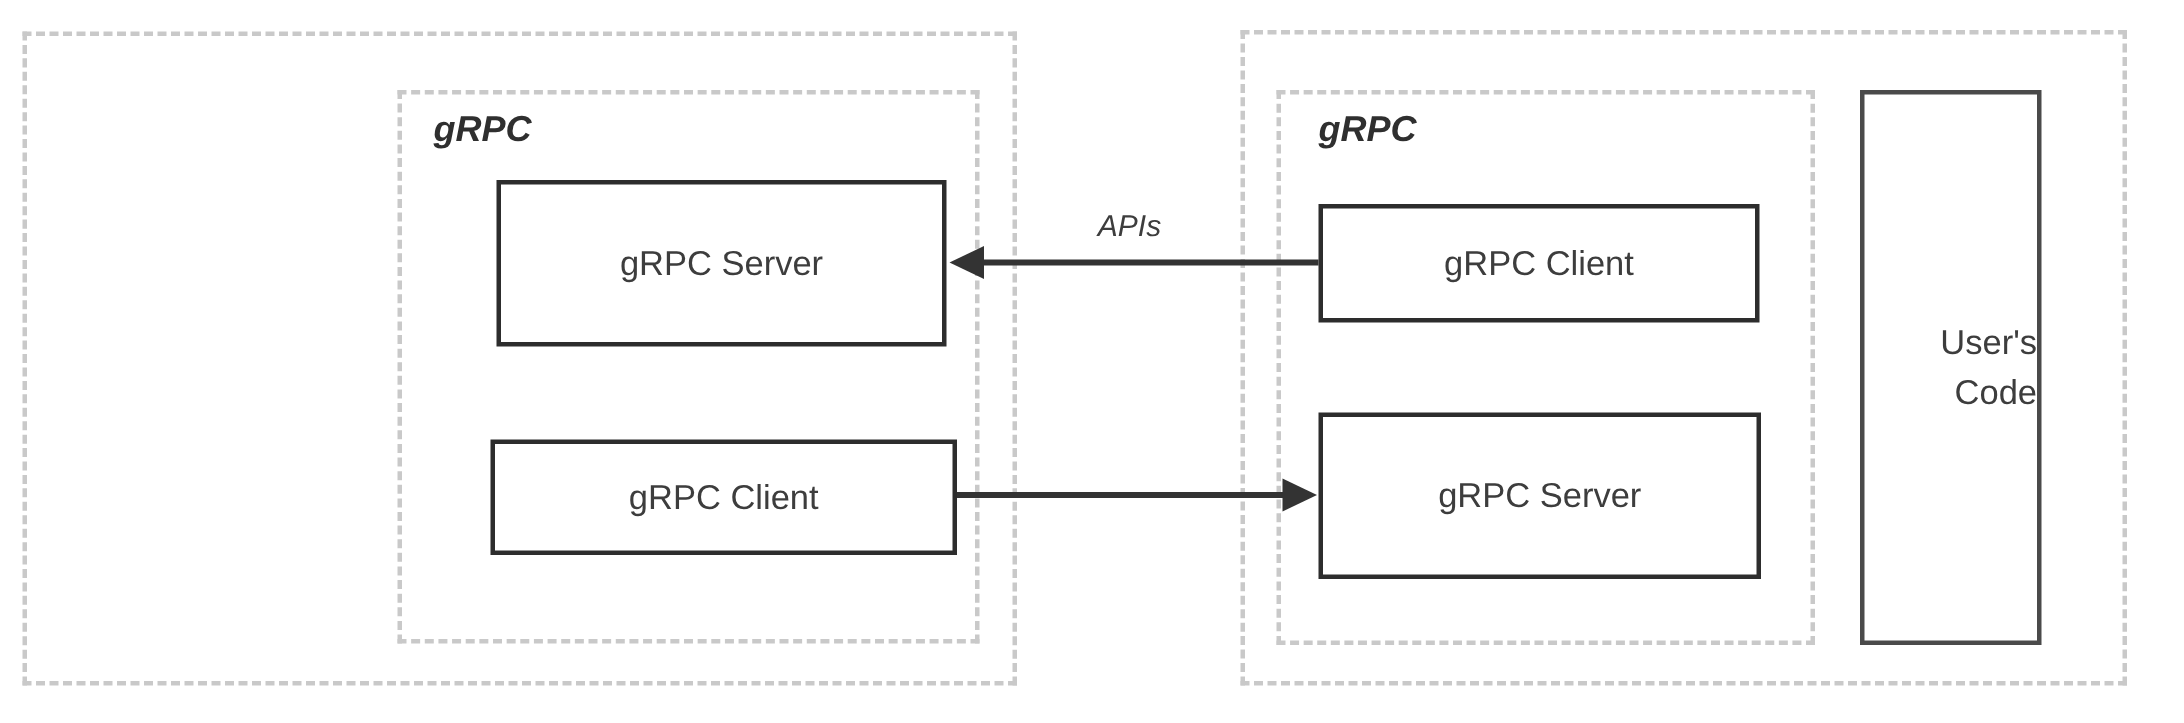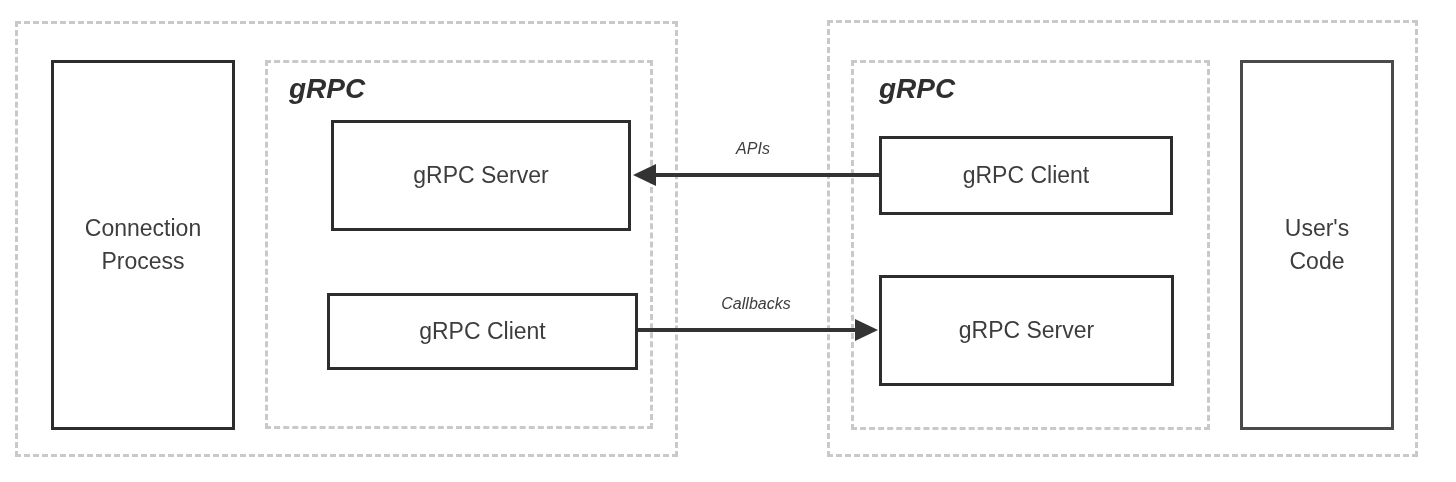--- a/index.html
+++ b/index.html
@@ -29,58 +29,54 @@
     align-items: center;
     justify-content: center;
     text-align: center;
     font-size: 23px;
     line-height: 33px;
     color: #3d3d3d;
   }
   .solid-box.gray-border { border-color: #4a4a4a; }
   .grpc-label {
     position: absolute;
-    font-size: 28px;
+    font-size: 24px;
     font-style: italic;
     font-weight: bold;
     color: #2f2f2f;
   }
   .arrow-line {
     position: absolute;
     height: 4px;
     background: #333333;
   }
   .arrow-head {
     position: absolute;
     width: 0;
     height: 0;
     border-top: 11px solid transparent;
     border-bottom: 11px solid transparent;
   }
   .arrow-head.point-left  { border-right: 23px solid #333333; }
   .arrow-head.point-right { border-left: 23px solid #333333; }
   .arrow-label {
     position: absolute;
-    font-size: 16px;
+    font-size: 20px;
     font-style: italic;
     color: #3d3d3d;
     text-align: center;
   }
 </style>
 </head>
 <body>
 
 <div class="canvas">
 
   <div class="dashed-box" style="left:15px; top:21px; width:663px; height:436px;"></div>
 
-  <div class="solid-box" style="left:51px; top:60px; width:184px; height:370px;">
-    <span>Connection</span>
-    <span>Process</span>
-  </div>
 
   <div class="dashed-box" style="left:265px; top:60px; width:388px; height:369px;"></div>
   <div class="grpc-label" style="left:289px; top:73px;">gRPC</div>
 
   <div class="solid-box" style="left:331px; top:120px; width:300px; height:111px;">
     <span>gRPC Server</span>
   </div>
 
   <div class="solid-box" style="left:327px; top:293px; width:311px; height:77px;">
     <span>gRPC Client</span>
@@ -92,26 +88,25 @@
   <div class="grpc-label" style="left:879px; top:73px;">gRPC</div>
 
   <div class="solid-box" style="left:879px; top:136px; width:294px; height:79px;">
     <span>gRPC Client</span>
   </div>
 
   <div class="solid-box" style="left:879px; top:275px; width:295px; height:111px;">
     <span>gRPC Server</span>
   </div>
 
-  <div class="solid-box gray-border" style="left:1240px; top:60px; width:154px; height:370px;">
+  <div class="solid-box gray-border" style="left:1240px; top:60px; width:121px; height:370px;align-items:flex-end;">
     <span>User's</span>
     <span>Code</span>
   </div>
 
   <div class="arrow-line" style="left:652px; top:173px; width:227px;"></div>
   <div class="arrow-head point-left" style="left:633px; top:164px;"></div>
   <div class="arrow-label" style="left:693px; top:140px; width:120px;">APIs</div>
 
   <div class="arrow-line" style="left:638px; top:328px; width:220px;"></div>
   <div class="arrow-head point-right" style="left:855px; top:319px;"></div>
-  <div class="arrow-label" style="left:686px; top:295px; width:140px;">Callbacks</div>
 
 </div>
 
 </body></html>

